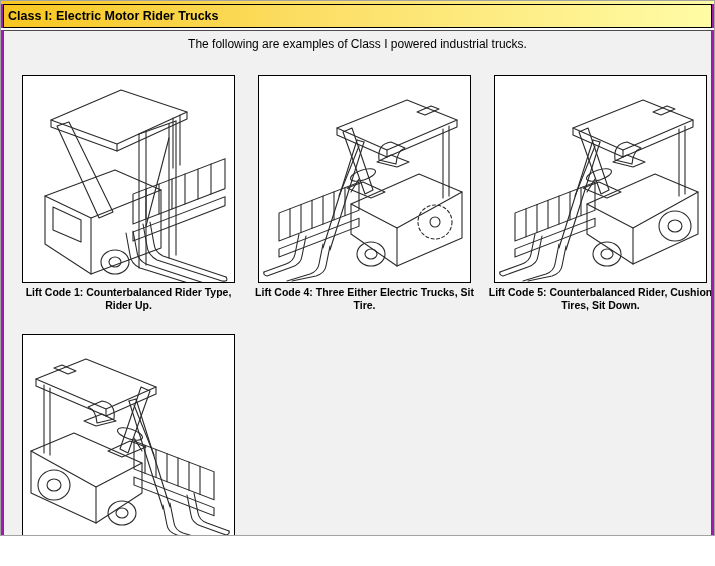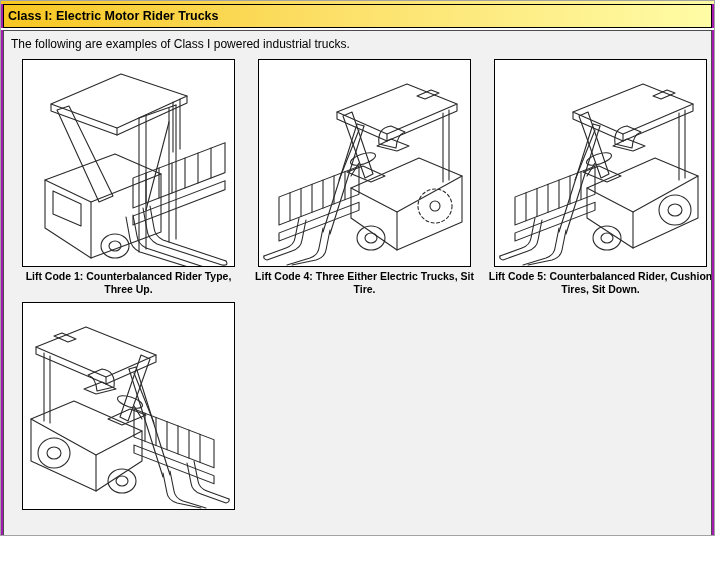--- a/index.html
+++ b/index.html
@@ -32,29 +32,29 @@
   .gap{height:2px;background:#fff;}
   .content{
     margin:0 2px;
     height:517px;
     border:1px solid #4d4d4d;
     background:#f1f1f1;
     overflow:hidden;
   }
   .intro{
     padding:6px 7px 8px 7px;
-    font-size:12px;color:#000;
+    font-size:12px;color:#000;text-align:center;
   }
   .figures{
     display:flex;flex-wrap:wrap;
     padding-left:18px;
     column-gap:23px;row-gap:6px;
     align-items:flex-start;
   }
-  .figure{width:213px;}
+  .figure{width:213px;margin-top:16px;}
   .imgbox{
     width:213px;height:208px;
     border:1px solid #000;
     background:#fff;
     overflow:hidden;
   }
   .imgbox svg{display:block;}
   .caption{
     margin:3px -13px 0 -13px;
     text-align:center;
@@ -130,21 +130,21 @@
 
               <path d="M127,146 L131,168 Q132,176 140,180 L203,201"></path>
               <path d="M120,148 L124,170 Q125,179 134,184 L199,205 Q206,206 203,201"></path>
               <path d="M110,155 L114,176 Q115,184 123,188 L184,208"></path>
               <path d="M103,157 L107,179 Q108,188 117,192 L178,211"></path>
             </g>
           </svg>
         </div>
         <div class="caption">
           <div>Lift Code 1: Counterbalanced Rider Type,</div>
-          <div>Three Up.</div>
+          <div>Rider Up.</div>
         </div>
       </div>
 
       <div class="figure">
         <div class="imgbox">
           <svg width="211" height="206" viewBox="0 0 211 206">
             <g class="lineart">
 
               <path d="M78,52 L148,24 L198,44 L128,74 Z"></path>
               <path d="M78,52 L78,59 L128,81 L128,74"></path>

